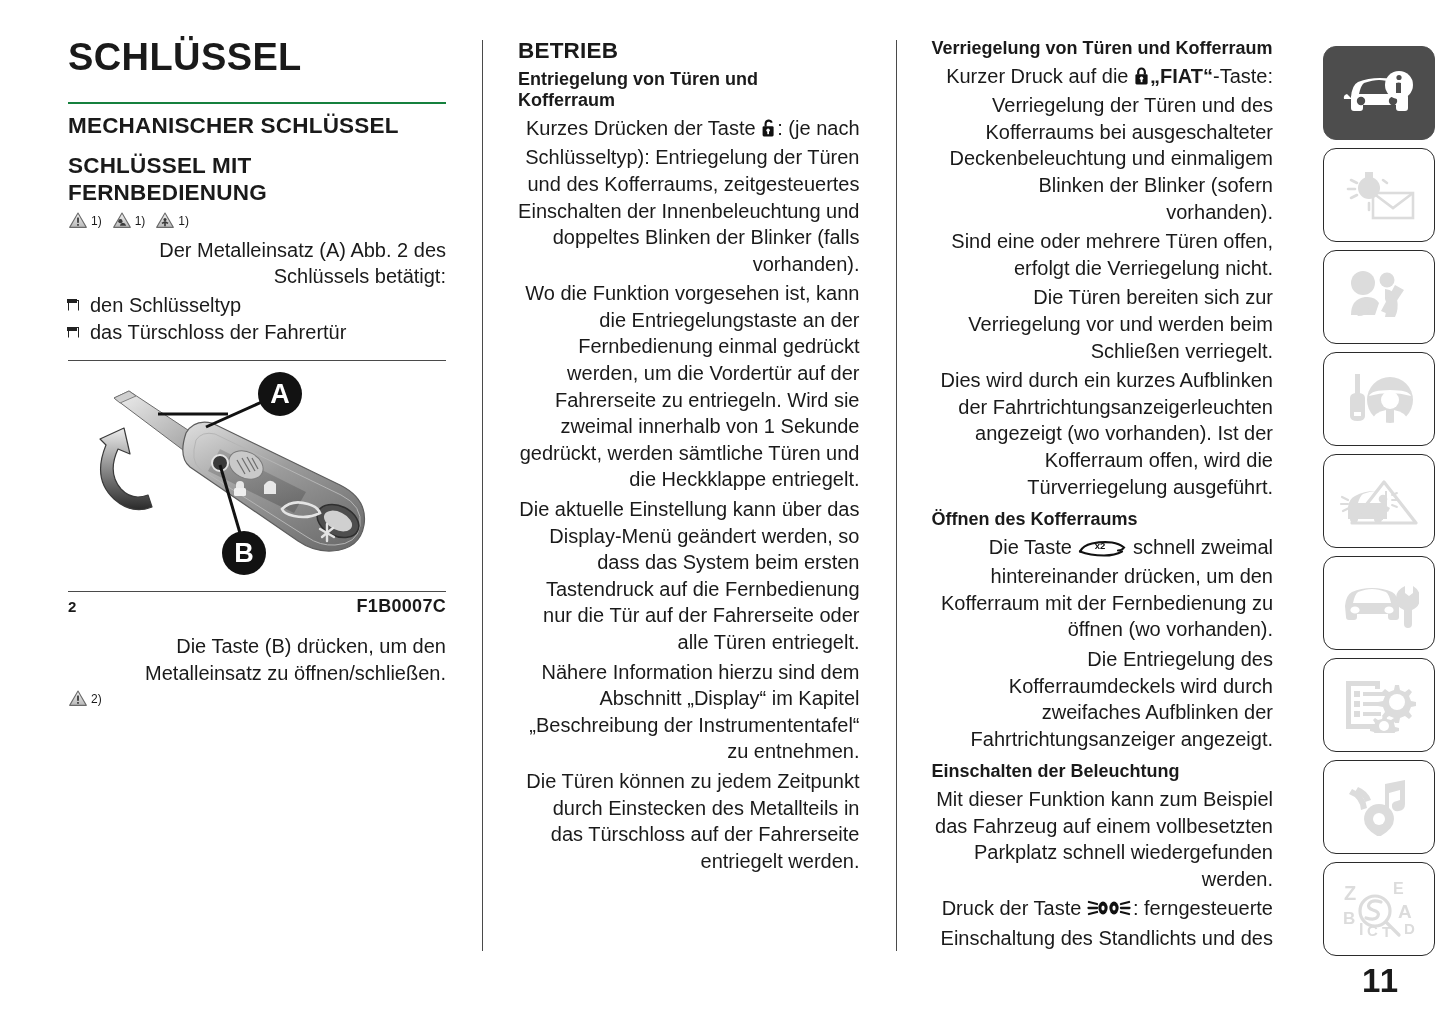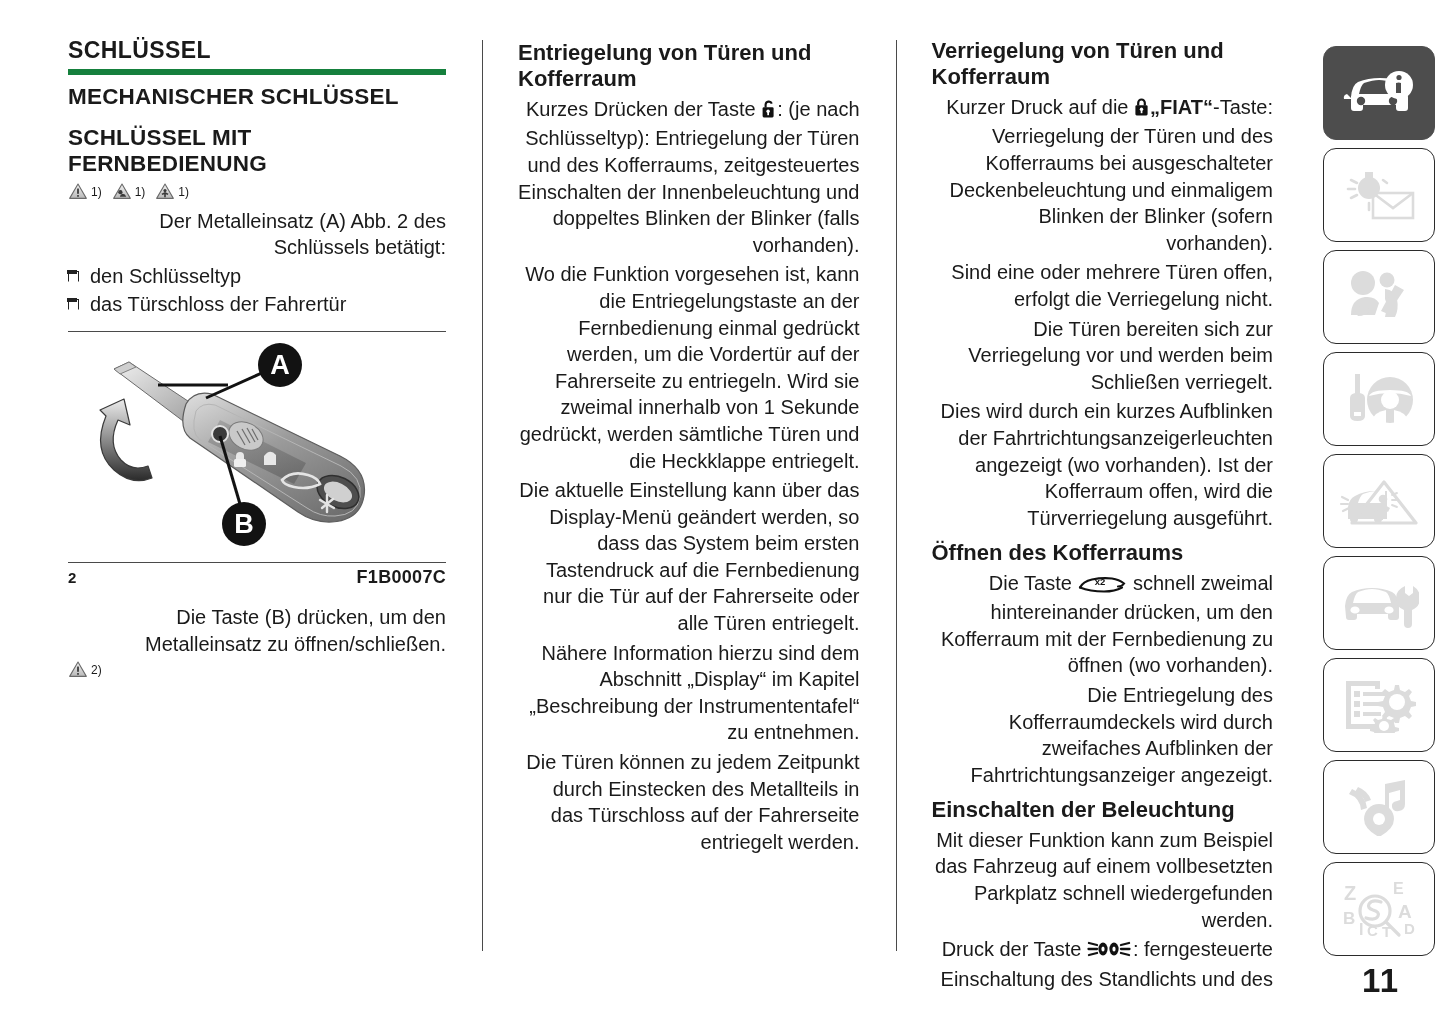--- a/index.html
+++ b/index.html
@@ -23,31 +23,31 @@
   }
   .col { width:378px; position:relative; }
   .col + .col { margin-left:36px; padding-left:36px; }
   .col-rule {
     position:absolute; left:0; top:2px; bottom:-8px;
     width:1px; background:#4a4a4a;
   }
 
   
   h1.title {
-    font-size:23px; font-weight:bold; letter-spacing:.4px;
+    font-size:38px; font-weight:bold; letter-spacing:.4px;
     margin:0 0 4px 0; line-height:1.05;
-    border-bottom:6px solid #15803d; padding-bottom:7px;
+    border-bottom:2px solid #15803d; padding-bottom:24px;
   }
   h2.sec {
     font-size:22.5px; font-weight:bold; letter-spacing:.2px;
     margin:14px 0 4px 0; line-height:1.18;
   }
   h2.sec.first { margin-top:9px; }
   h3.sub {
-    font-size:22px; font-weight:bold;
+    font-size:18px; font-weight:bold;
     margin:9px 0 3px 0; line-height:1.2;
   }
   h3.sub.tight { margin-top:2px; }
   p.body {
     font-size:20px; line-height:1.33;
     margin:0 0 2px 0;
     text-align:right;
   }
   p.body + p.body { margin-top:3px; }
   ul.bullets { list-style:none; margin:2px 0 0 0; padding:0; }
@@ -269,20 +269,21 @@
             </svg>
           </span>
           <span class="note-num">2)</span>
         </span>
       </div>
     </div>
 
     <div class="col">
       <span class="col-rule"></span>
 
+      <h2 class="sec first" style="margin-top:0">BETRIEB</h2>
       <h3 class="sub tight">Entriegelung von Türen und Kofferraum</h3>
 
       <p class="body"><span>Kurzes Drücken der Taste </span><span class="inline-ico"><svg width="16" height="20" viewBox="0 0 16 20">
               <path d="M4.6 8.4 V5.6 a3.2 3.2 0 0 1 6.2 -.9" fill="none" stroke="#111" stroke-width="2.1"></path>
               <rect x="1.6" y="8.2" width="11" height="10.2" rx="1.3" fill="#111"></rect>
               <circle cx="7.1" cy="12.3" r="1.7" fill="#fff"></circle>
               <rect x="6.3" y="12.8" width="1.7" height="3.4" fill="#fff"></rect>
             </svg></span><span>: (je nach Schlüsseltyp): Entriegelung der Türen und des Kofferraums, zeitgesteuertes Einschalten der Innenbeleuchtung und doppeltes Blinken der Blinker (falls vorhanden).</span></p>
 
       <p class="body">Wo die Funktion vorgesehen ist, kann die Entriegelungstaste an der Fernbedienung einmal gedrückt werden, um die Vordertür auf der Fahrerseite zu entriegeln. Wird sie zweimal innerhalb von 1 Sekunde gedrückt, werden sämtliche Türen und die Heckklappe entriegelt.</p>

